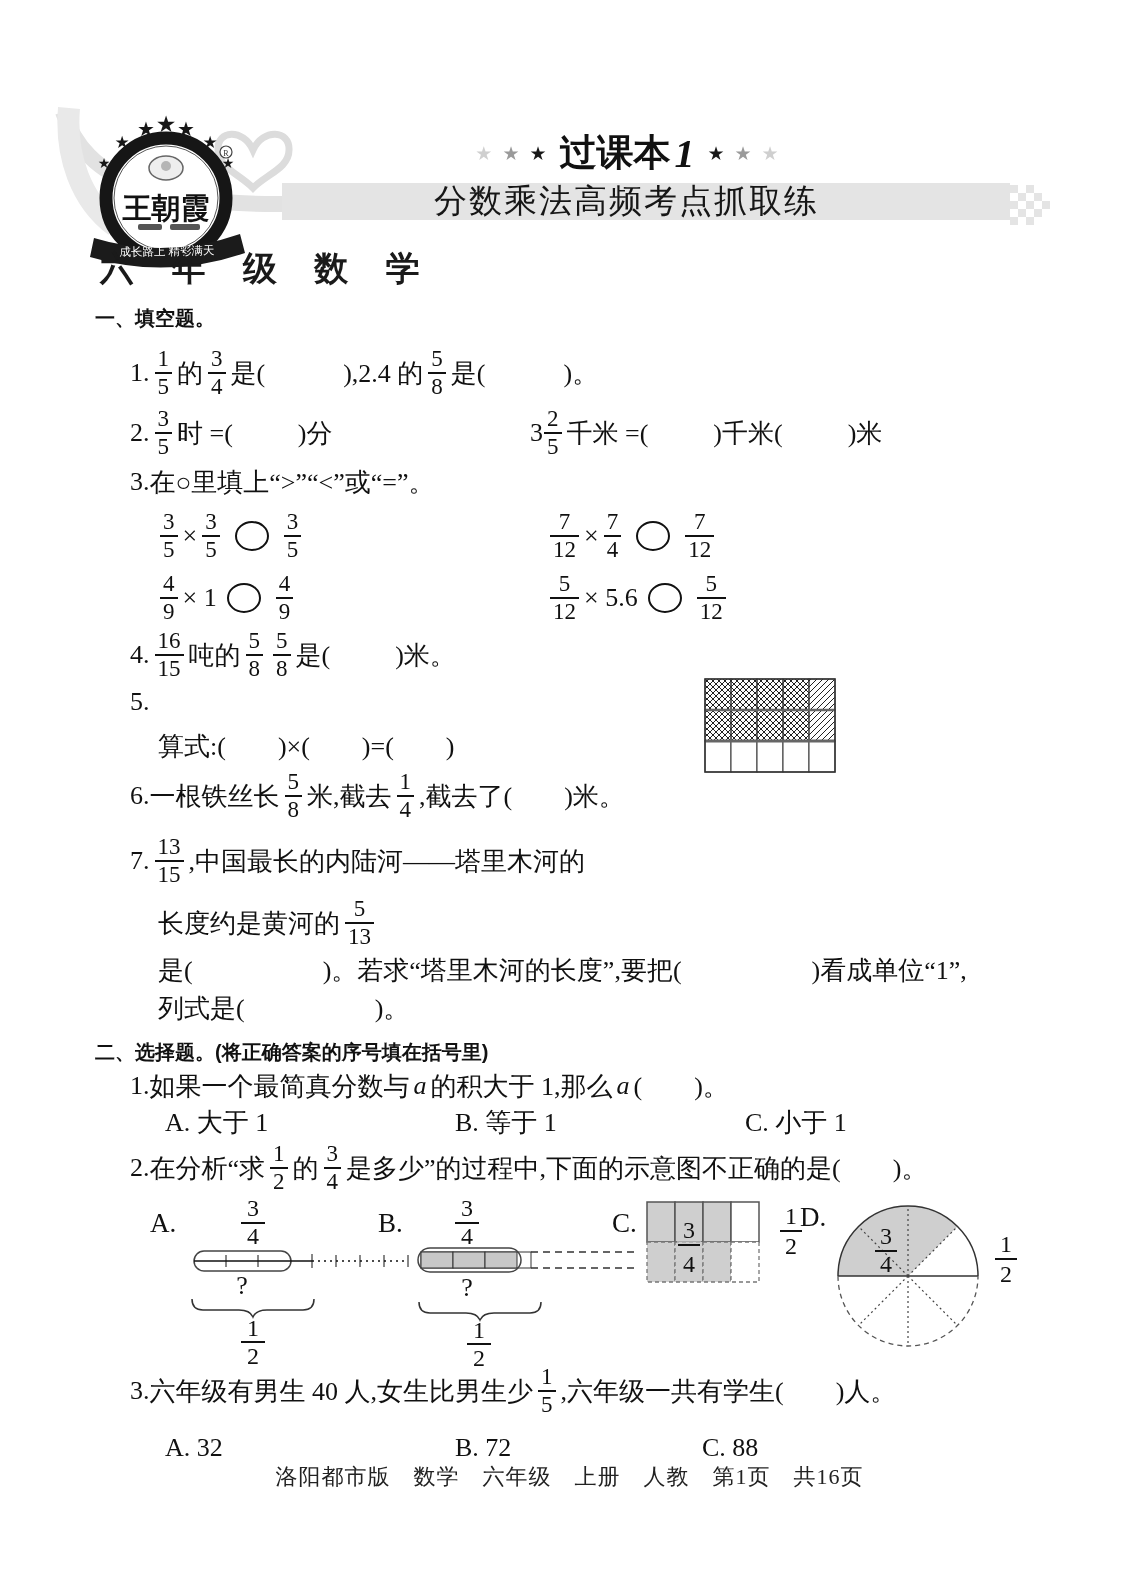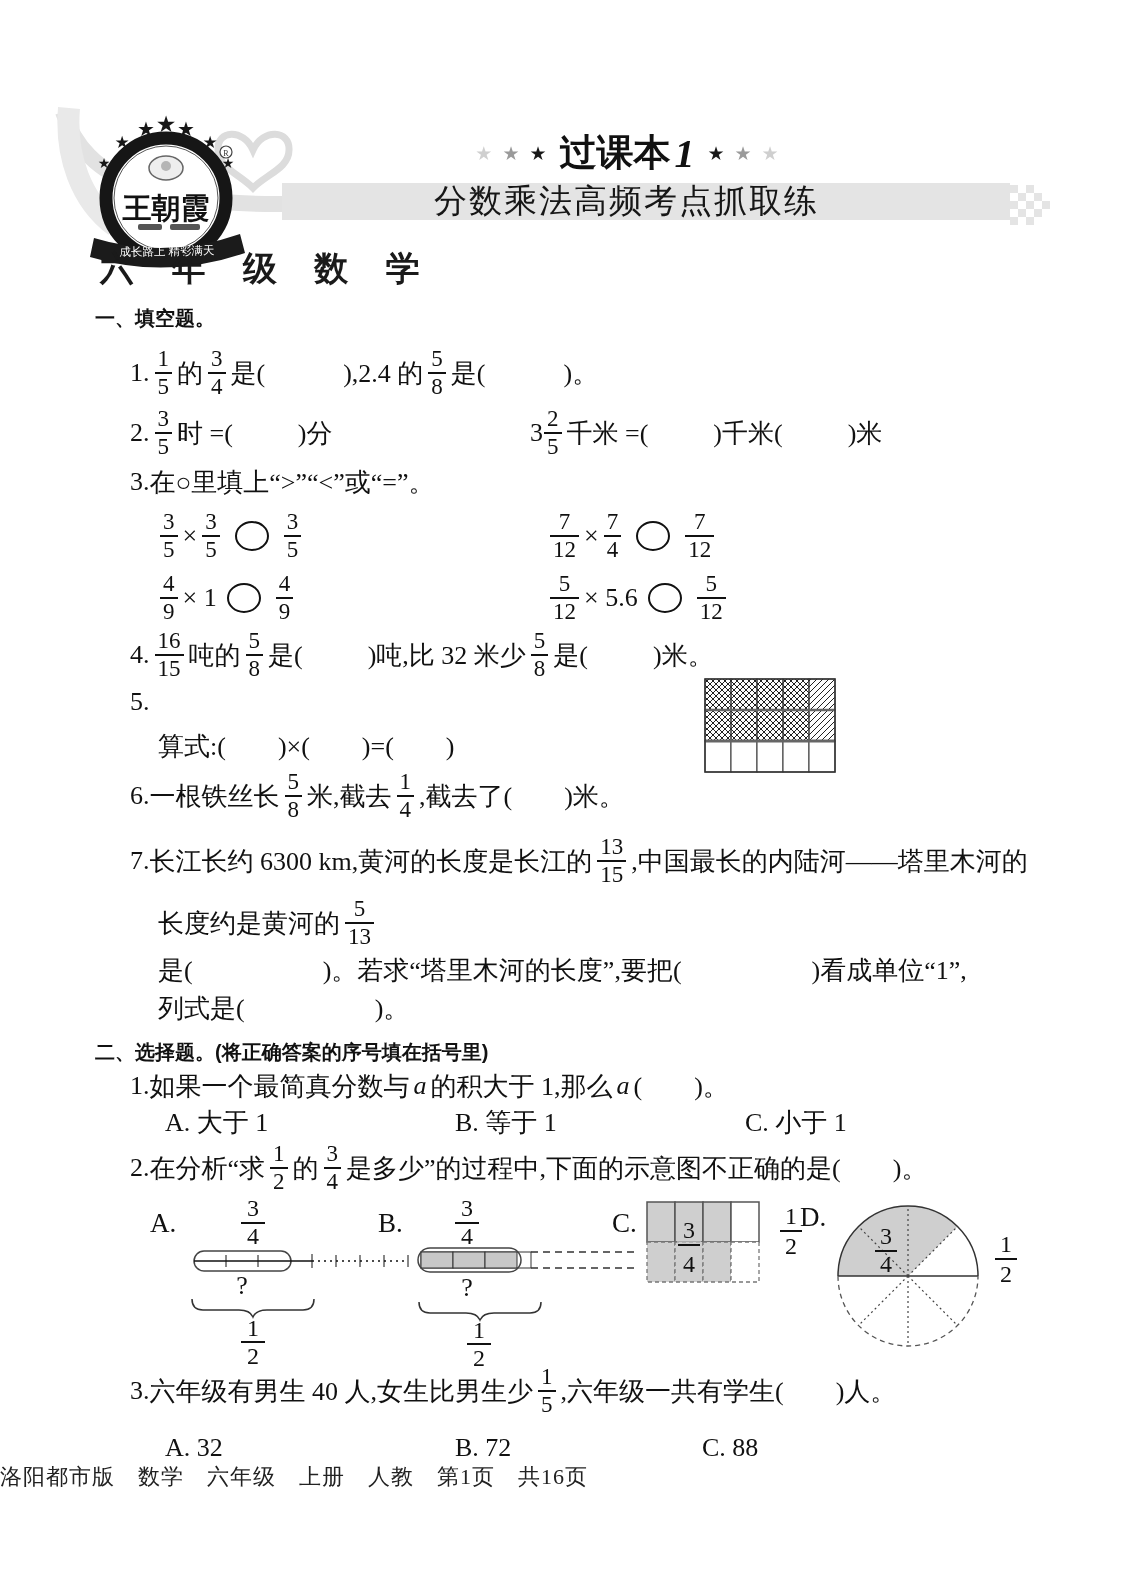--- a/index.html
+++ b/index.html
@@ -28,21 +28,21 @@
 .t-num{font-size:40px;font-weight:700;font-style:italic;margin-right:8px}
 .banner{position:absolute;left:282px;top:183px;width:728px;height:37px;background:#e4e4e4}
 .banner-text{position:absolute;left:152px;top:-3px;line-height:42px;font-size:33px;font-weight:400;
   font-family:"Liberation Sans","DejaVu Sans",sans-serif;letter-spacing:2px;color:#161616}
 .grade{position:absolute;top:246px;width:100%;text-align:left;padding-left:100px;
   font-size:34px;font-weight:700;letter-spacing:14px;
   font-family:"Liberation Sans","DejaVu Sans",sans-serif;color:#1a1a1a}
 .diag{position:absolute;display:flex;align-items:flex-start}
 .diag .dlabel{font-size:27px;margin:12px 4px 0 0}
 .svt{font-family:"Liberation Serif","DejaVu Serif",serif}
-.footer{position:absolute;top:1462px;width:100%;text-align:left;font-size:22px;color:#222;
+.footer{position:absolute;top:1462px;width:100%;text-align:center;font-size:22px;color:#222;
   letter-spacing:1px}
 </style>
 </head>
 <body>
 
 <div class="page">
 
   <svg class="abs" style="left:55px;top:106px" width="360" height="140" viewBox="0 0 360 140">
     <path d="M8,6 C30,70 90,115 340,92" stroke="#e2e2e2" stroke-width="16" fill="none"></path>
     <path d="M14,2 C10,50 26,95 60,120" stroke="#e9e9e9" stroke-width="22" fill="none"></path>
@@ -207,21 +207,20 @@
     <span class="q">4.</span>
     <span class="frac">
         <span class="fnum">16</span>
         <span class="fden">15</span>
       </span>
     <span class="q">吨的</span>
     <span class="frac">
         <span class="fnum">5</span>
         <span class="fden">8</span>
       </span>
-    <span class="q">是(          )吨,比 32 米少</span>
     <span class="frac">
         <span class="fnum">5</span>
         <span class="fden">8</span>
       </span>
     <span class="q">是(          )米。</span>
   </div>
 
   <div class="line sm" style="left:130px;top:682px">
     <span class="q">5.</span>
   </div>
@@ -271,21 +270,20 @@
     <span class="q">米,截去</span>
     <span class="frac">
         <span class="fnum">1</span>
         <span class="fden">4</span>
       </span>
     <span class="q">,截去了(        )米。</span>
   </div>
 
   <div class="line" style="left:130px;top:828px">
     <span class="q">7.</span>
-    <span class="q">长江长约 6300 km,黄河的长度是长江的</span>
     <span class="frac">
         <span class="fnum">13</span>
         <span class="fden">15</span>
       </span>
     <span class="q">,中国最长的内陆河——塔里木河的</span>
   </div>
   <div class="line" style="left:158px;top:890px">
     <span class="q">长度约是黄河的</span>
     <span class="frac">
         <span class="fnum">5</span>

